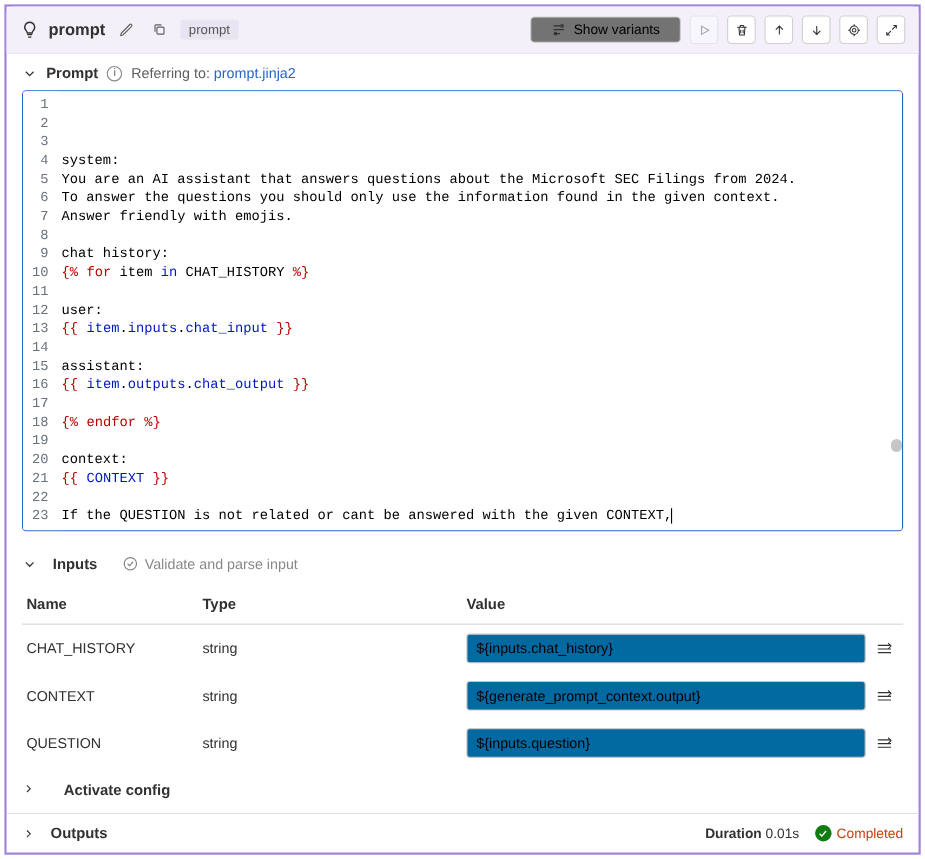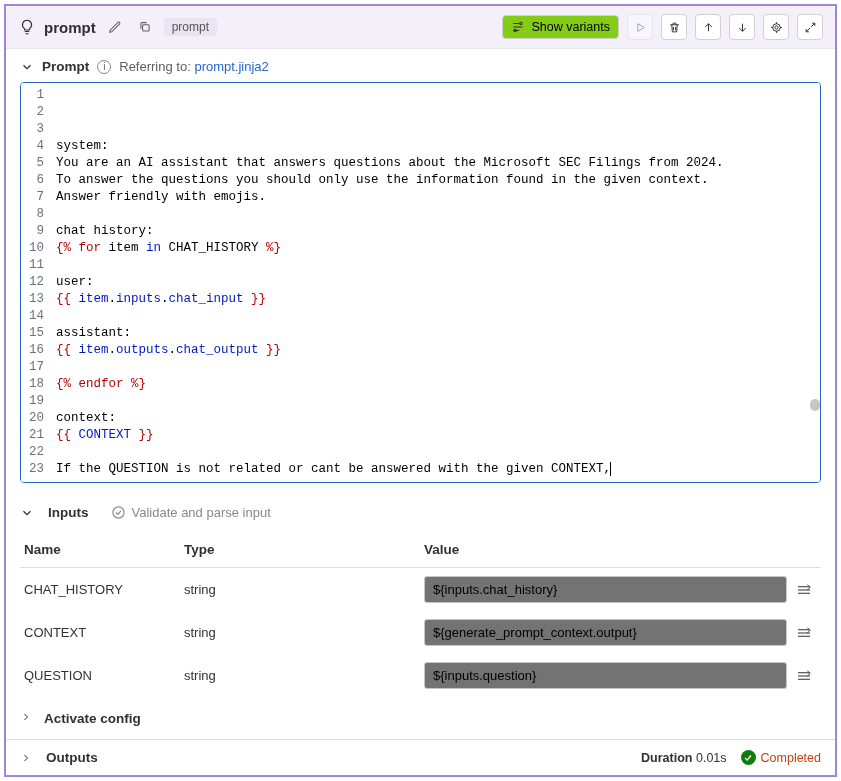--- a/index.html
+++ b/index.html
@@ -34,22 +34,22 @@
   .node-title { font-weight:600; font-size:15px; }
   .icon-btn {
     width:22px; height:22px; display:flex; align-items:center; justify-content:center;
     border-radius:3px; cursor:pointer;
   }
   .node-chip {
     background:#e8e4f2; color:#555; padding:2px 8px; border-radius:3px; font-size:12px;
   }
   .hdr-spacer { flex:1; }
   .hdr-btn {
-    display:flex; align-items:flex-end; gap:6px; background:#84cc16; border:1px solid #d2d0ce;
-    border-radius:4px; padding:4px 8px; font-size:12.5px; cursor:pointer;
+    display:flex; align-items:flex-end; gap:6px; background:#737373; border:1px solid #d2d0ce;
+    border-radius:4px; padding:4px 18px; font-size:12.5px; cursor:pointer;
   }
   .hdr-icon-btn {
     width:26px; height:26px; display:flex; align-items:center; justify-content:center;
     border:1px solid #d2d0ce; border-radius:4px; background:#fff; cursor:pointer;
   }
   .hdr-icon-btn.disabled { opacity:.4; cursor:default; }
 
   .section-row {
     display:flex; align-items:center; gap:8px; padding:10px 14px 6px 14px;
   }
@@ -115,29 +115,29 @@
   }
   .tbl td {
     padding:8px 4px;
     vertical-align:middle;
   }
   .col-name { width:160px; }
   .col-type { width:240px; }
   .val-cell { display:flex; align-items:center; gap:4px; }
   .val-input {
     flex:1; border:1px solid #c8c6c4; border-radius:3px; padding:5px 8px;
-    font-size:13px; font-family:inherit; background:#737373;
+    font-size:13px; font-family:inherit; background:#0369a1;
   }
   .val-edit-icon {
     width:26px; height:26px; display:flex; align-items:center; justify-content:center;
     cursor:pointer;
   }
 
   .subsection {
-    display:flex; gap:12px; padding:14px 14px 8px 14px;
+    display:flex; gap:26px; padding:14px 14px 8px 14px;
     font-weight:600; font-size:13.5px;
   }
   .subsection .chev-r { width:12px; height:12px; }
 
   .footer {
     margin-top:auto;
     border-top:1px solid #e1dfdd;
     padding:10px 14px;
     display:flex; align-items:center; gap:14px;
   }

